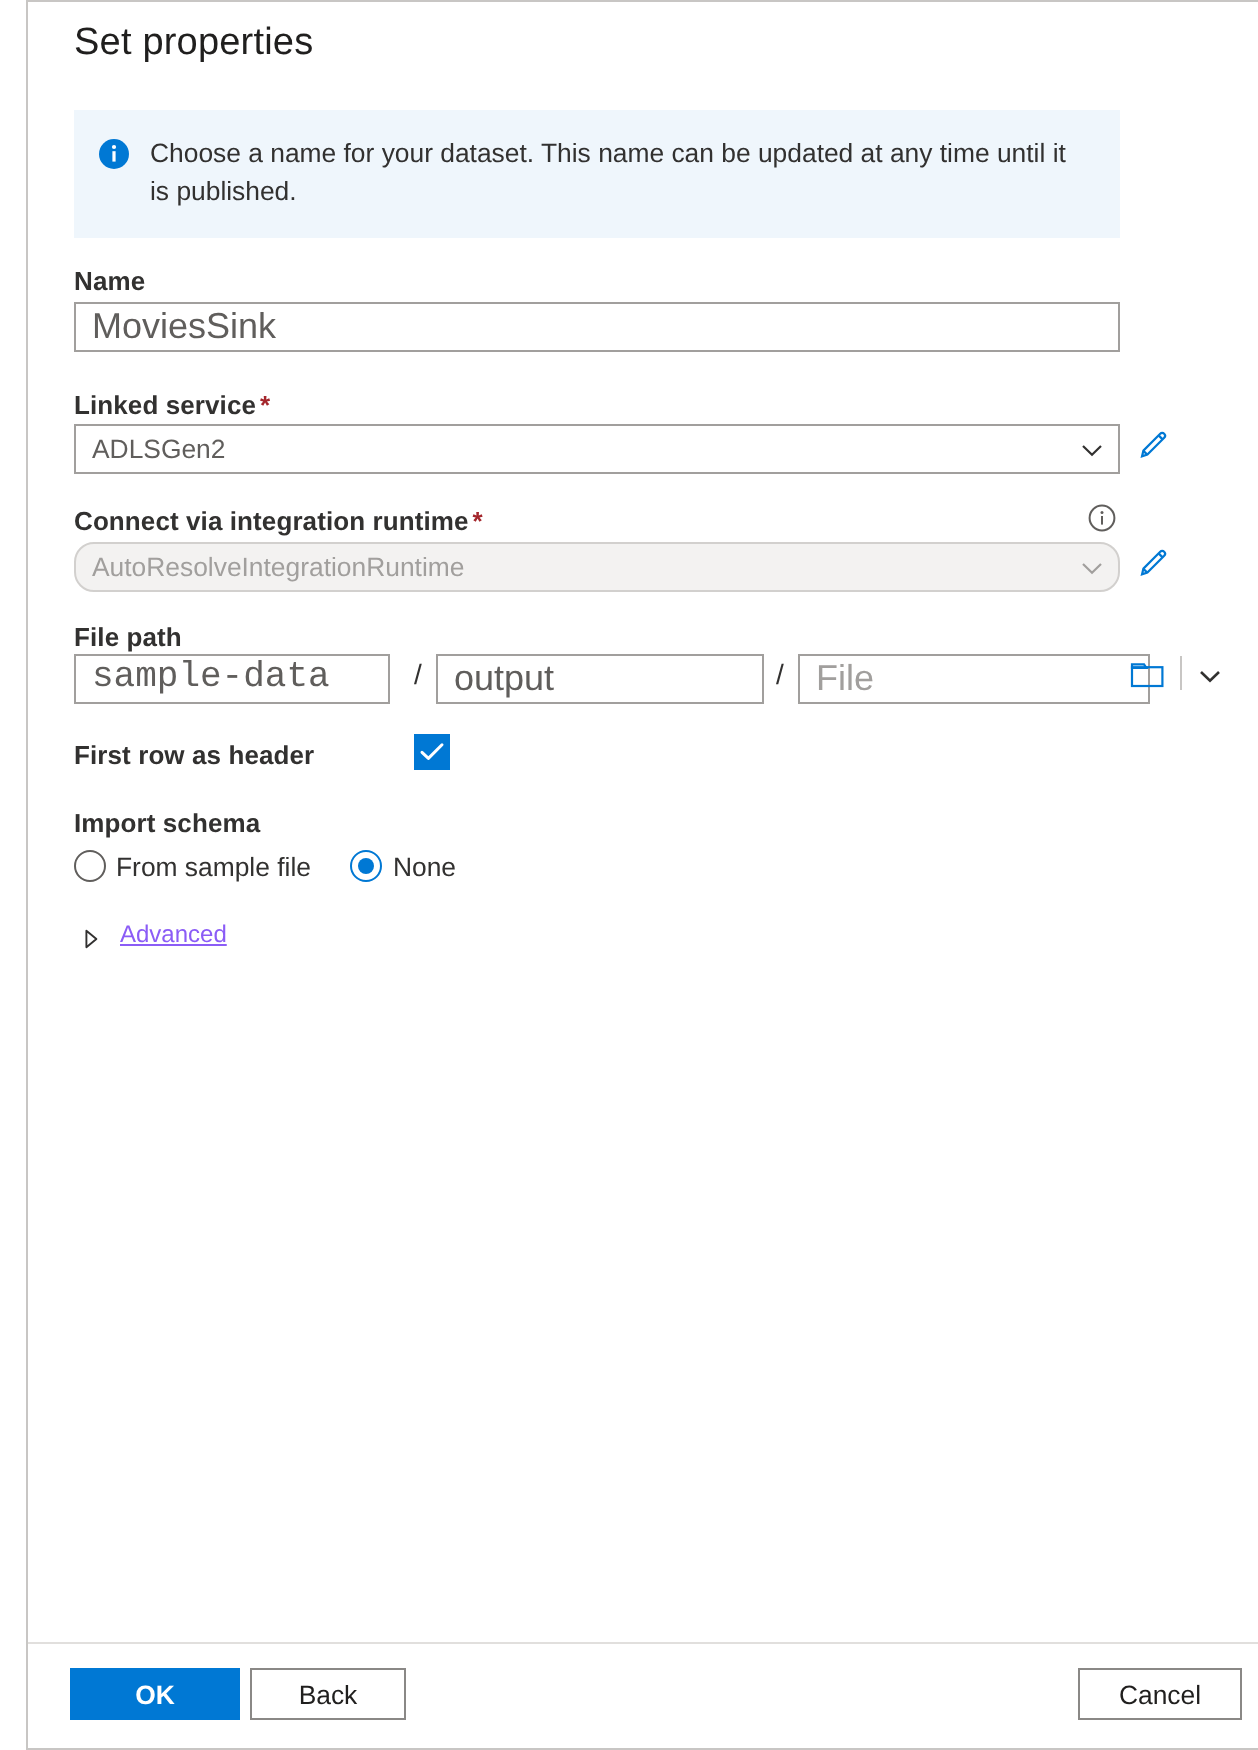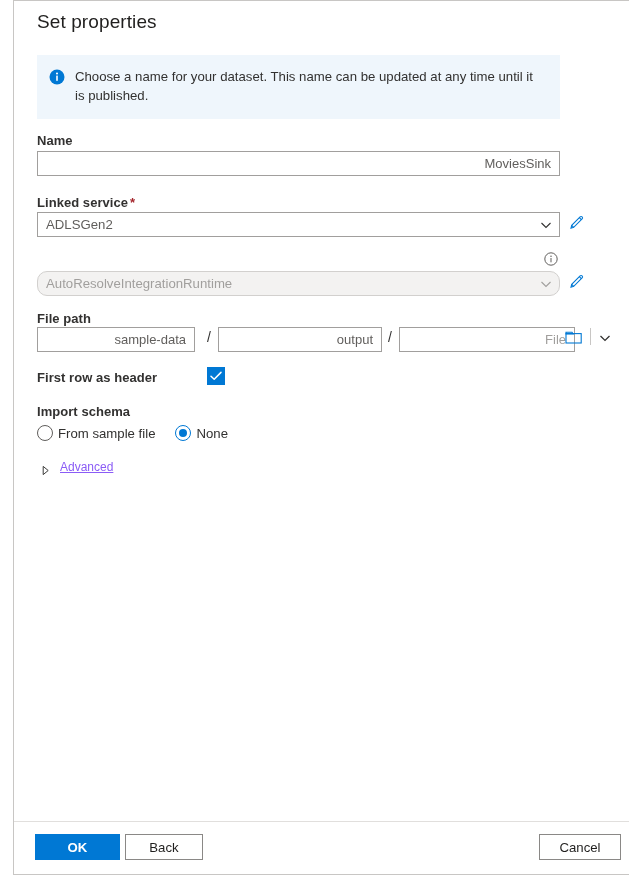--- a/index.html
+++ b/index.html
@@ -76,27 +76,26 @@
     color: #a4262c;
     font-weight: 600;
     margin-left: 2px;
   }
   .text-input {
     position: absolute;
     box-sizing: border-box;
     border: 1px solid #a19f9d;
     background: #ffffff;
     height: 25px;
-    font-size: 13px;
+    font-size: 18px;
     color: #605e5c;
     padding: 0 8px;
     line-height: 23px;
     white-space: nowrap;
     overflow: hidden;
-    text-align: right;
   }
   .text-input.placeholder {
     color: #a19f9d;
   }
   .combo {
     position: absolute;
     box-sizing: border-box;
     border: 1px solid #a19f9d;
     background: #ffffff;
     height: 25px;
@@ -305,20 +304,23 @@
       </span>
     </div>
     <div class="pencil-btn" style="left:553px; top:212px;">
       <svg viewBox="0 0 20 20" width="20" height="20">
         <path d="M4 15.2 L4.7 12.3 L13.1 3.9 A1.4 1.4 0 0 1 15.1 5.9 L6.7 14.3 Z" fill="none" stroke="#0078d4" stroke-width="1.1"></path>
         <path d="M4.7 12.4 L6.6 14.3" fill="none" stroke="#0078d4" stroke-width="1.1"></path>
         <path d="M12.3 4.7 L14.3 6.7" fill="none" stroke="#0078d4" stroke-width="1.1"></path>
       </svg>
     </div>
 
+    <div class="field-label" style="left:23px; top:252px;">
+      <span>Connect via integration runtime</span><span class="req-star">*</span>
+    </div>
     <div class="info-circle" style="left:530px; top:251px;">
       <svg viewBox="0 0 14 14" width="14" height="14">
         <circle cx="7" cy="7" r="6.2" fill="none" stroke="#605e5c" stroke-width="1"></circle>
         <rect x="6.5" y="6" width="1" height="4.3" fill="#605e5c"></rect>
         <circle cx="7" cy="4.2" r="0.75" fill="#605e5c"></circle>
       </svg>
     </div>
     <div class="combo disabled" style="left:23px; top:270px; width:523px;border-radius:10px;">
       <span class="combo-value">AutoResolveIntegrationRuntime</span>
       <span class="chev">
@@ -331,21 +333,21 @@
       <svg viewBox="0 0 20 20" width="20" height="20">
         <path d="M4 15.2 L4.7 12.3 L13.1 3.9 A1.4 1.4 0 0 1 15.1 5.9 L6.7 14.3 Z" fill="none" stroke="#0078d4" stroke-width="1.1"></path>
         <path d="M4.7 12.4 L6.6 14.3" fill="none" stroke="#0078d4" stroke-width="1.1"></path>
         <path d="M12.3 4.7 L14.3 6.7" fill="none" stroke="#0078d4" stroke-width="1.1"></path>
       </svg>
     </div>
 
     <div class="field-label" style="left:23px; top:310px;">
       <span>File path</span>
     </div>
-    <div class="text-input" style="left:23px; top:326px; width:158px;">sample-data</div>
+    <div class="text-input" style="left:23px; top:326px; width:158px;font-family:Liberation Mono, monospace;">sample-data</div>
     <div class="slash" style="left:193px;">/</div>
     <div class="text-input" style="left:204px; top:326px; width:164px;">output</div>
     <div class="slash" style="left:374px;">/</div>
     <div class="text-input placeholder" style="left:385px; top:326px; width:176px;">File</div>
     <div class="folder-btn">
       <svg viewBox="0 0 18 16" width="18" height="16">
         <path d="M1 3.2 L7 3.2 L8.2 5 L1 5 Z" fill="none" stroke="#0078d4" stroke-width="1.1"></path>
         <rect x="1" y="4.6" width="15.2" height="9.4" fill="none" stroke="#0078d4" stroke-width="1.1"></rect>
       </svg>
     </div>

